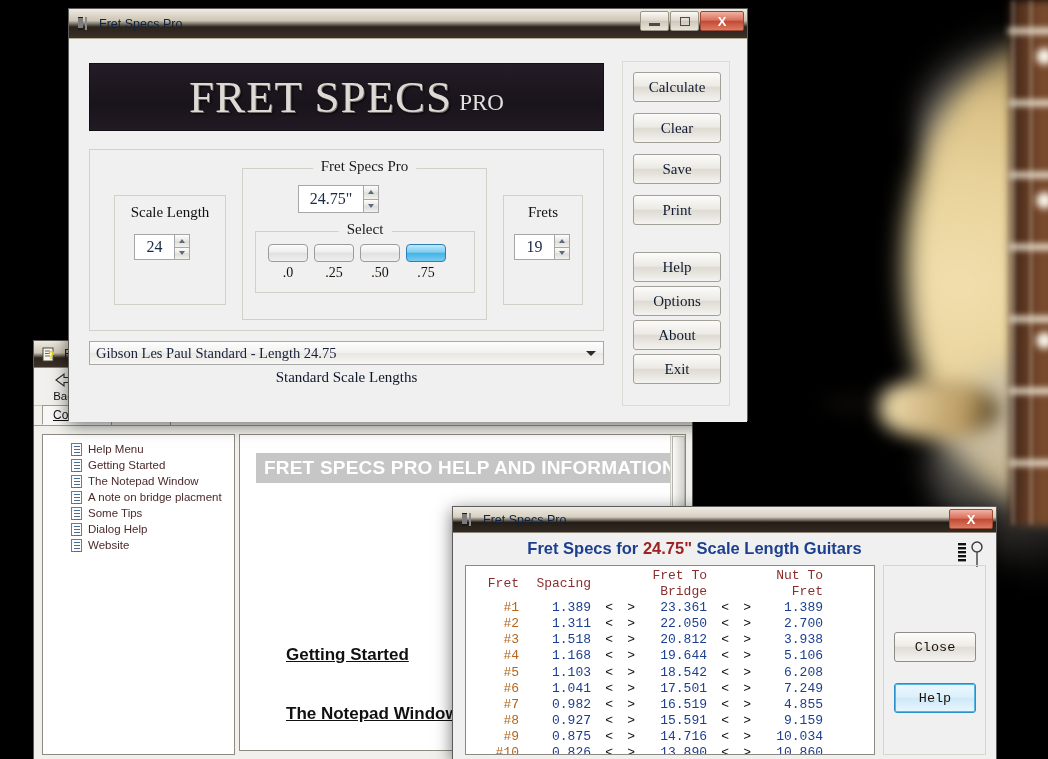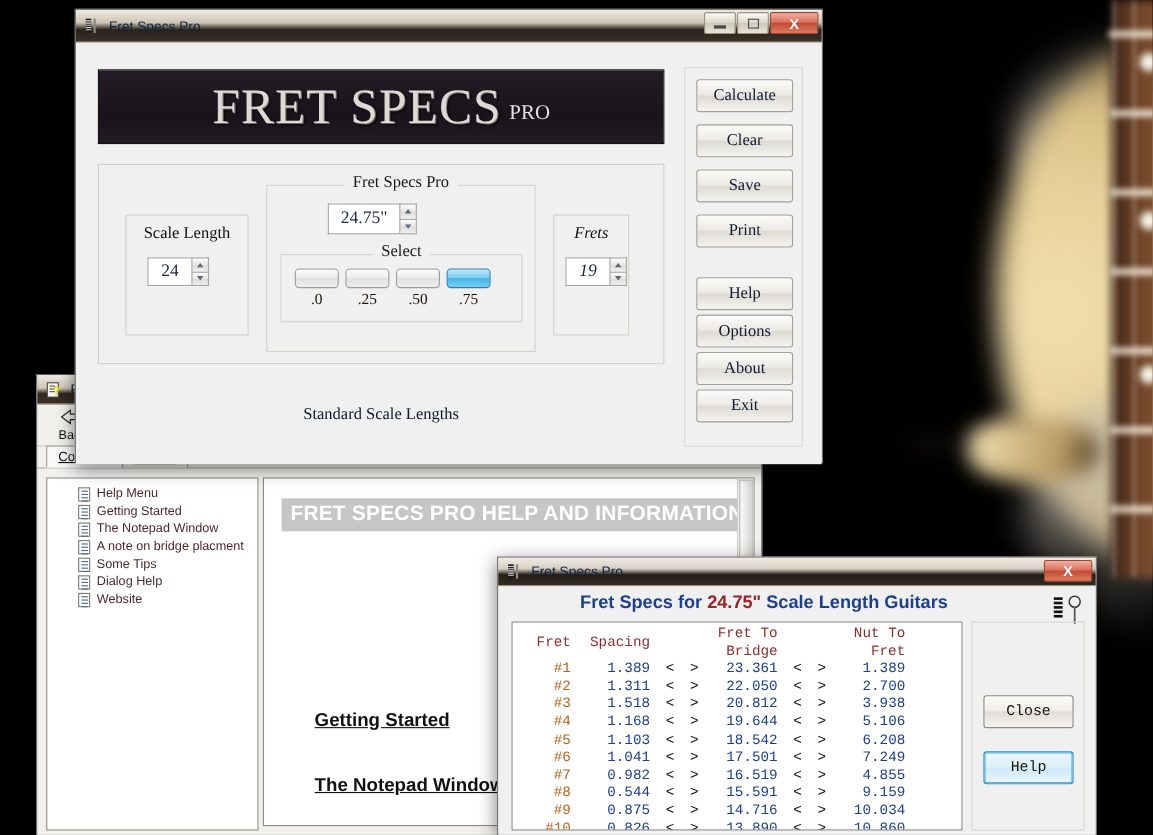--- a/index.html
+++ b/index.html
@@ -106,37 +106,37 @@
     background: linear-gradient(180deg,#241c26,#19131b 60%,#221a24);
     display:flex; align-items:center; justify-content:center;
     border:1px solid #111;
   }
   .logo-main {
     font-family:"Liberation Serif", serif; font-size:45px; letter-spacing:1px;
     color:#ded9d4; font-weight:normal;
     text-shadow: 1px 1px 0 #6d6a66, 2px 2px 2px rgba(0,0,0,.8);
   }
   .logo-sub {
-    font-family:"Liberation Serif", serif; font-size:19px; color:#e4e0dc;
+    font-family:"Liberation Serif", serif; font-size:23px; color:#e4e0dc;
     margin-left:7px; align-self:center; padding-top:12px;
   }
 
   .group {
     position:absolute; border:1px solid #d3d0c8; background:transparent;
   }
   .group-label {
     position:absolute; top:-11px; left:50%; transform:translateX(-50%);
     background:#f0f0f0; padding:0 8px; font-family:"Liberation Serif", serif;
     font-size:15px; color:#1a1a1a; white-space:nowrap;
   }
   #outer-group { left:20px; top:110px; width:515px; height:182px; }
   #scale-group { left:24px; top:45px; width:112px; height:110px; }
   #center-group { left:152px; top:18px; width:245px; height:152px; }
   #select-group { left:12px; top:62px; width:220px; height:62px; }
-  #frets-group { left:413px; top:45px; width:69px; height:110px;font-style:italic; }
+  #frets-group { left:413px; top:45px; width:80px; height:110px; }
 
   .grp-title {
     position:absolute; width:100%; text-align:center; top:8px;
     font-family:"Liberation Serif", serif; font-size:15px; color:#111;
   }
 
   .spin-wrap { position:absolute; display:flex; align-items:stretch; }
   .spin-input {
     background:#fff; border:1px solid #a7a6aa; border-right:none;
     display:flex; align-items:center; justify-content:center;
@@ -487,20 +487,24 @@
                   <span class="arrow-up"></span>
                 </div>
               <div class="spin-b">
                   <span class="arrow-dn"></span>
                 </div>
             </div>
           </div>
         </div>
       </div>
 
+      <div class="combo">
+        <span>Gibson Les Paul Standard - Length 24.75</span>
+        <span class="combo-arrow"></span>
+      </div>
       <div class="combo-caption">Standard Scale Lengths</div>
 
       <div class="btn-panel">
         <div class="app-btn" style="top:10px;">Calculate</div>
         <div class="app-btn" style="top:51px;text-align:right;">Clear</div>
         <div class="app-btn" style="top:92px;">Save</div>
         <div class="app-btn" style="top:133px;">Print</div>
         <div class="app-btn" style="top:190px;">Help</div>
         <div class="app-btn" style="top:224px;">Options</div>
         <div class="app-btn" style="top:258px;">About</div>
@@ -632,21 +636,21 @@
               <td class="num">0.982</td>
               <td class="ang">&lt;</td>
               <td class="ang">&gt;</td>
               <td class="num">16.519</td>
               <td class="ang">&lt;</td>
               <td class="ang">&gt;</td>
               <td class="num">4.855</td>
             </tr>
             <tr>
               <td class="fretno">#8</td>
-              <td class="num">0.544</td>
+              <td class="num">0.927</td>
               <td class="ang">&lt;</td>
               <td class="ang">&gt;</td>
               <td class="num">15.591</td>
               <td class="ang">&lt;</td>
               <td class="ang">&gt;</td>
               <td class="num">9.159</td>
             </tr>
             <tr>
               <td class="fretno">#9</td>
               <td class="num">0.875</td>

